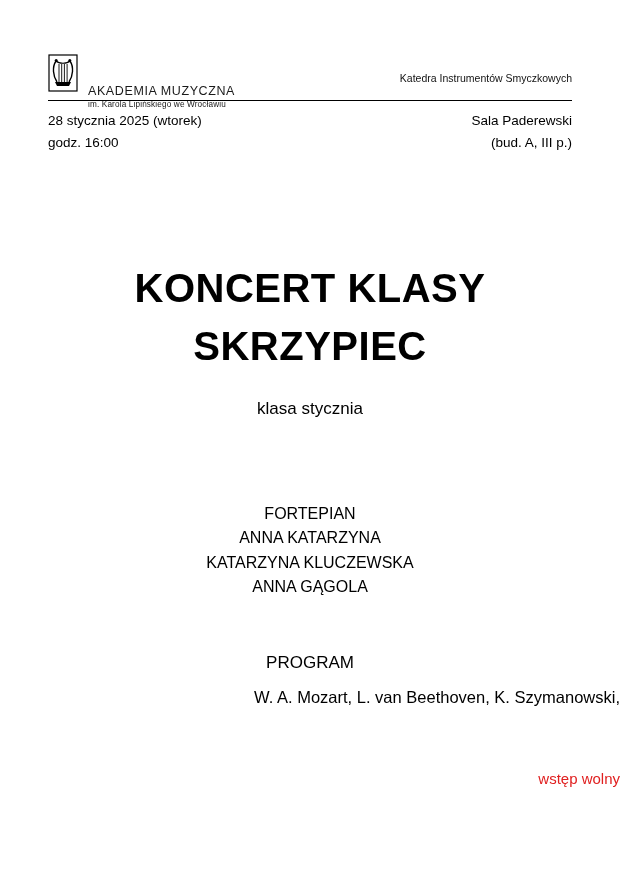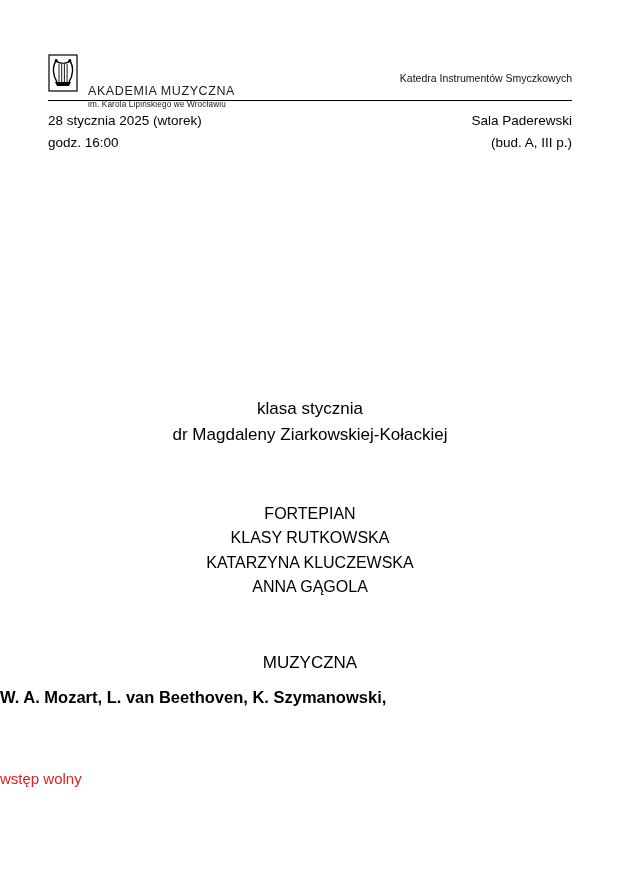--- a/index.html
+++ b/index.html
@@ -132,32 +132,32 @@
     top: 653px;
     text-align: center;
     font-size: 17px;
   }
 
   .program-list {
     position: absolute;
     left: 0;
     right: 0;
     top: 685px;
-    text-align: left;
+    text-align: right;
     font-size: 16.5px;
-    font-weight: bold;
+    font-weight: normal;
     line-height: 1.55;
   }
 
   .free {
     position: absolute;
     left: 0;
     right: 0;
     top: 770px;
-    text-align: left;
+    text-align: right;
     font-size: 15px;
     color: #e02020;
   }
 
   .line { display: block; }
 </style>
 </head>
 <body>
 
 <div class="poster">
@@ -192,34 +192,37 @@
     <div class="meta-left">
       <span class="line">28 stycznia 2025 (wtorek)</span>
       <span class="line">godz. 16:00</span>
     </div>
     <div class="meta-right">
       <span class="line">Sala Paderewski</span>
       <span class="line">(bud. A, III p.)</span>
     </div>
   </div>
 
+  <h1 class="title">
+    <span class="line">KONCERT KLASY</span>
+    <span class="line">SKRZYPIEC</span>
+  </h1>
 
   <div class="subtitle">
     <span class="line">klasa stycznia</span>
-    <span class="line">dr Magdaleny Ziarkowskiej-Kołackiej</span>
   </div>
 
   <div class="performers">
     <span class="line">FORTEPIAN</span>
-    <span class="line">KLASY RUTKOWSKA</span>
+    <span class="line">ANNA KATARZYNA</span>
     <span class="line">KATARZYNA KLUCZEWSKA</span>
     <span class="line">ANNA GĄGOLA</span>
   </div>
 
-  <div class="program-label">MUZYCZNA</div>
+  <div class="program-label">PROGRAM</div>
 
   <div class="program-list">
     <span class="line">W. A. Mozart, L. van Beethoven, K. Szymanowski,</span>
   </div>
 
   <div class="free">wstęp wolny</div>
 
 </div>
 
 </body></html>

